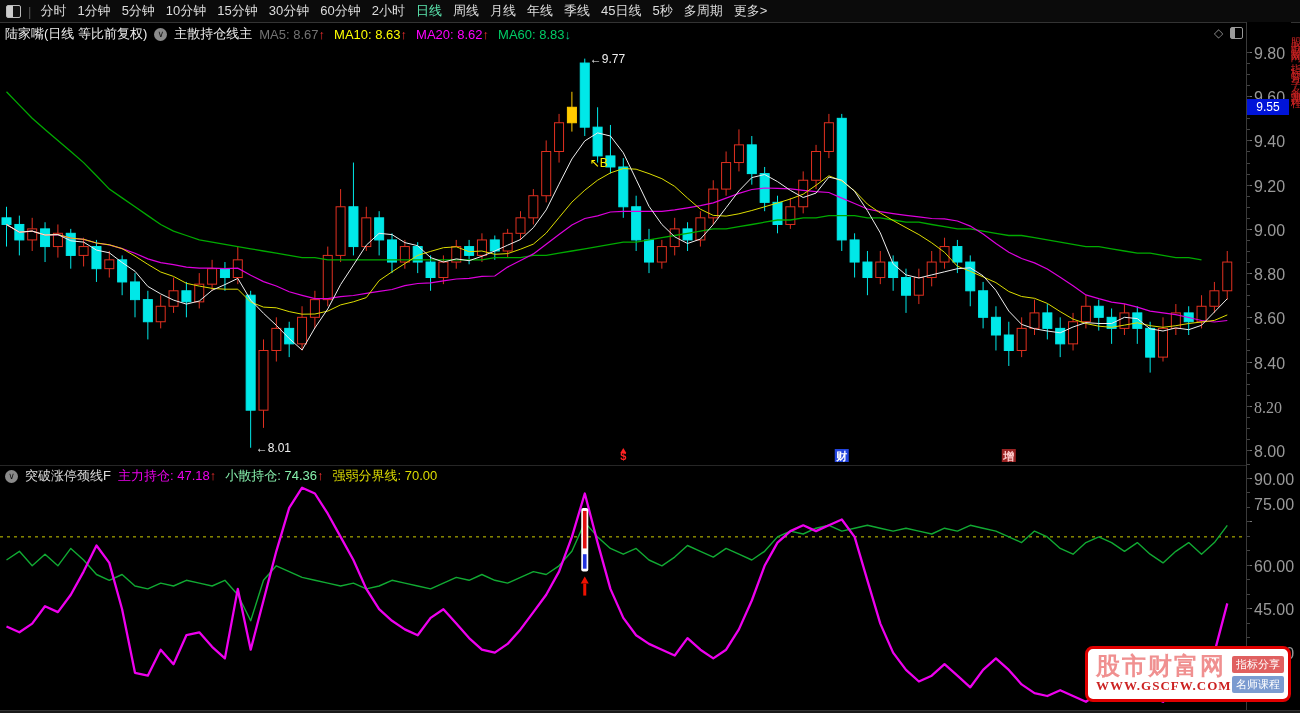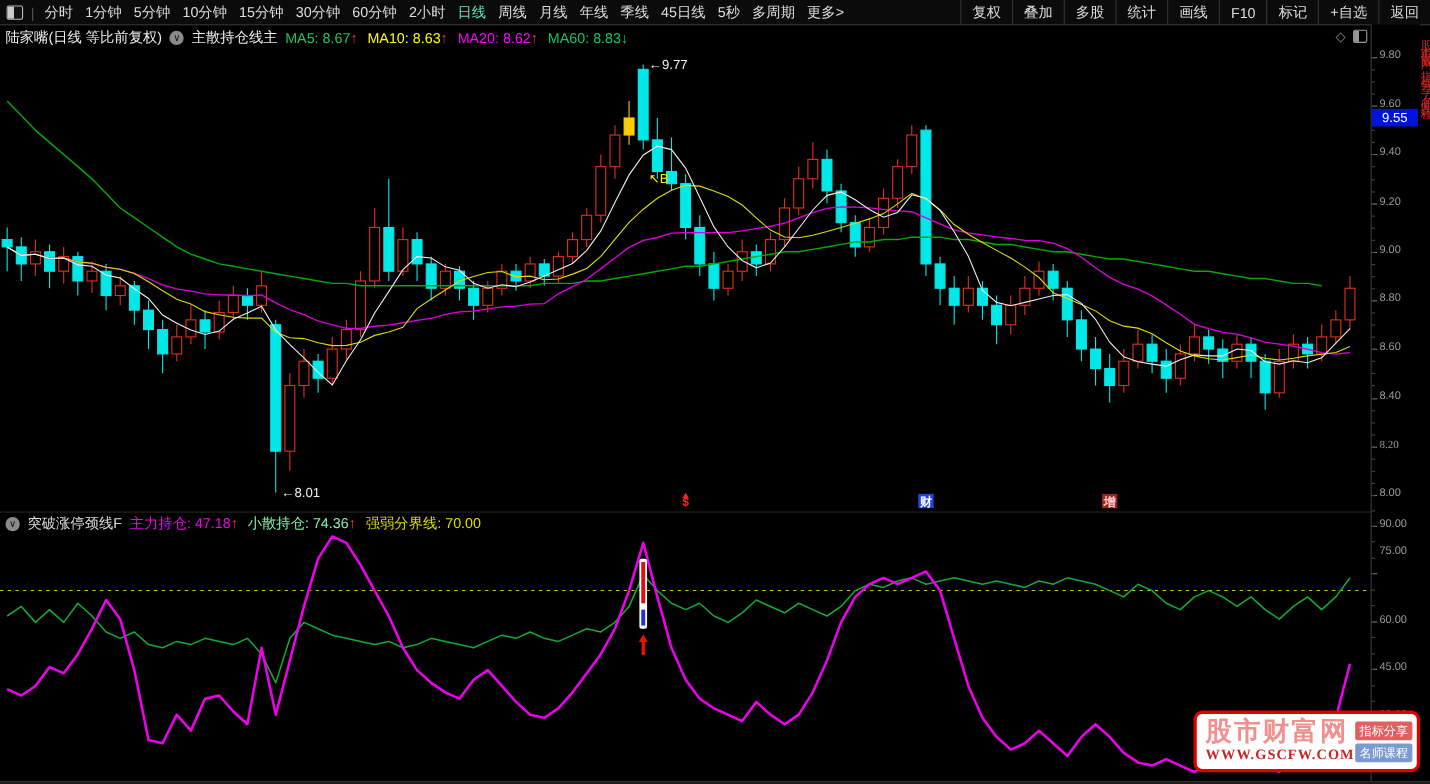--- a/index.html
+++ b/index.html
@@ -22,21 +22,21 @@
   .chev{display:inline-flex;width:13px;height:13px;border-radius:50%;background:#8a8a8a;color:#111;
         font-size:9px;line-height:13px;align-items:center;justify-content:center;}
   .arrow-up{color:#ff3030;font-weight:bold;}
   .arrow-dn{color:#00cc88;font-weight:bold;}
   
   svg{position:absolute;left:0;display:block;}
   #msvg{top:22px;}
   #isvg{top:465px;border-top:1px solid #262626;}
   
   .axis{position:absolute;left:1246px;top:22px;width:44px;height:689px;border-left:1px solid #3a3a3a;background:#000;}
-  .axis .lbl{position:absolute;left:7px;color:#999;font-size:10px;}
+  .axis .lbl{position:absolute;left:7px;color:#999;font-size:16px;}
   .axis .tick{position:absolute;left:0;width:5px;height:1px;background:#777;}
   .axis .mtick{position:absolute;left:0;width:3px;height:1px;background:#444;}
   .price-tag{position:absolute;left:0px;width:42px;height:16px;background:#0014d8;color:#fff;
              font-size:12px;text-align:center;line-height:16px;z-index:6;}
   
   .side-strip{position:absolute;left:1291px;top:28px;width:9px;height:640px;overflow:hidden;
               color:#cc2222;font-size:11px;letter-spacing:4px;writing-mode:vertical-rl;line-height:9px;}
   
   .wm{position:absolute;left:1085px;top:646px;width:206px;height:56px;background:#fff;
       border:3px solid #e00000;border-radius:8px;z-index:20;display:flex;align-items:center;padding:0 4px 0 8px;box-sizing:border-box;}
@@ -67,39 +67,28 @@
         <span class="tb-item active">日线</span>
         <span class="tb-item">周线</span>
         <span class="tb-item">月线</span>
         <span class="tb-item">年线</span>
         <span class="tb-item">季线</span>
         <span class="tb-item">45日线</span>
         <span class="tb-item">5秒</span>
         <span class="tb-item">多周期</span>
         <span class="tb-item">更多&gt;</span>
       </span>
-    <span class="tb-actions">
-        <span class="tb-act">复权</span>
-        <span class="tb-act">叠加</span>
-        <span class="tb-act">多股</span>
-        <span class="tb-act">统计</span>
-        <span class="tb-act">画线</span>
-        <span class="tb-act">F10</span>
-        <span class="tb-act">标记</span>
-        <span class="tb-act">+自选</span>
-        <span class="tb-act">返回</span>
-      </span>
   </div>
 
   <div class="legend legend-main">
     <span style="color:#eee;">陆家嘴(日线 等比前复权)</span>
     <span class="chev">∨</span>
     <span style="color:#eee;">主散持仓线主</span>
     <span style="display:flex;align-items:center;gap:9px;">
-        <span><span style="color: #22c55e; text-align: right;">MA5: 8.67</span><span class="arrow-up">↑</span></span>
+        <span><span style="color: #737373; text-align: right;">MA5: 8.67</span><span class="arrow-up">↑</span></span>
         <span><span style="color: rgb(255, 255, 0);">MA10: 8.63</span><span class="arrow-up">↑</span></span>
         <span><span style="color: rgb(255, 0, 255);">MA20: 8.62</span><span class="arrow-up">↑</span></span>
         <span><span style="color: rgb(0, 204, 102);">MA60: 8.83</span><span class="arrow-dn">↓</span></span>
       </span>
   </div>
 
   <div class="legend legend-sub">
     <span class="chev">∨</span>
     <span style="color:#ddd;">突破涨停颈线F</span>
     <span style="display:flex;align-items:center;gap:9px;">

